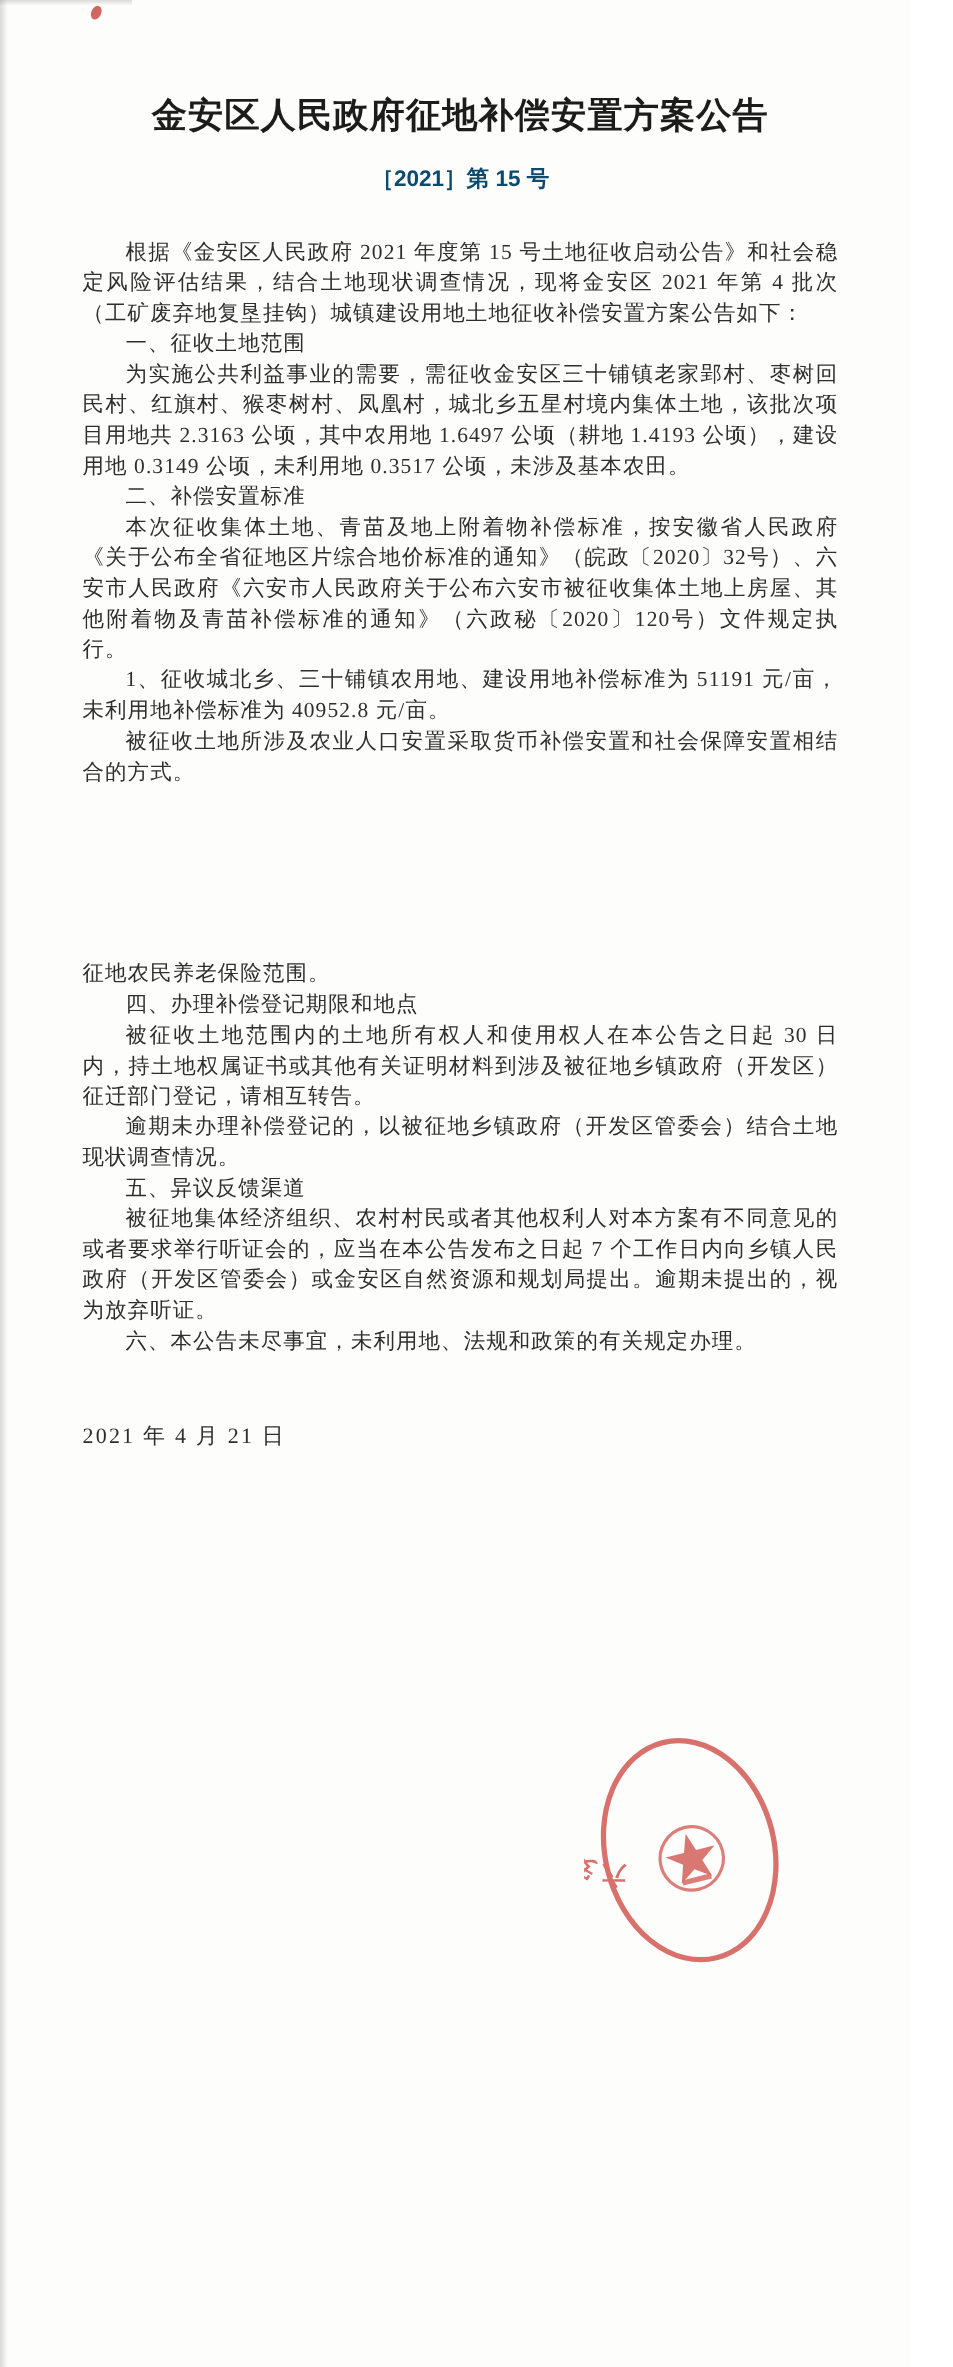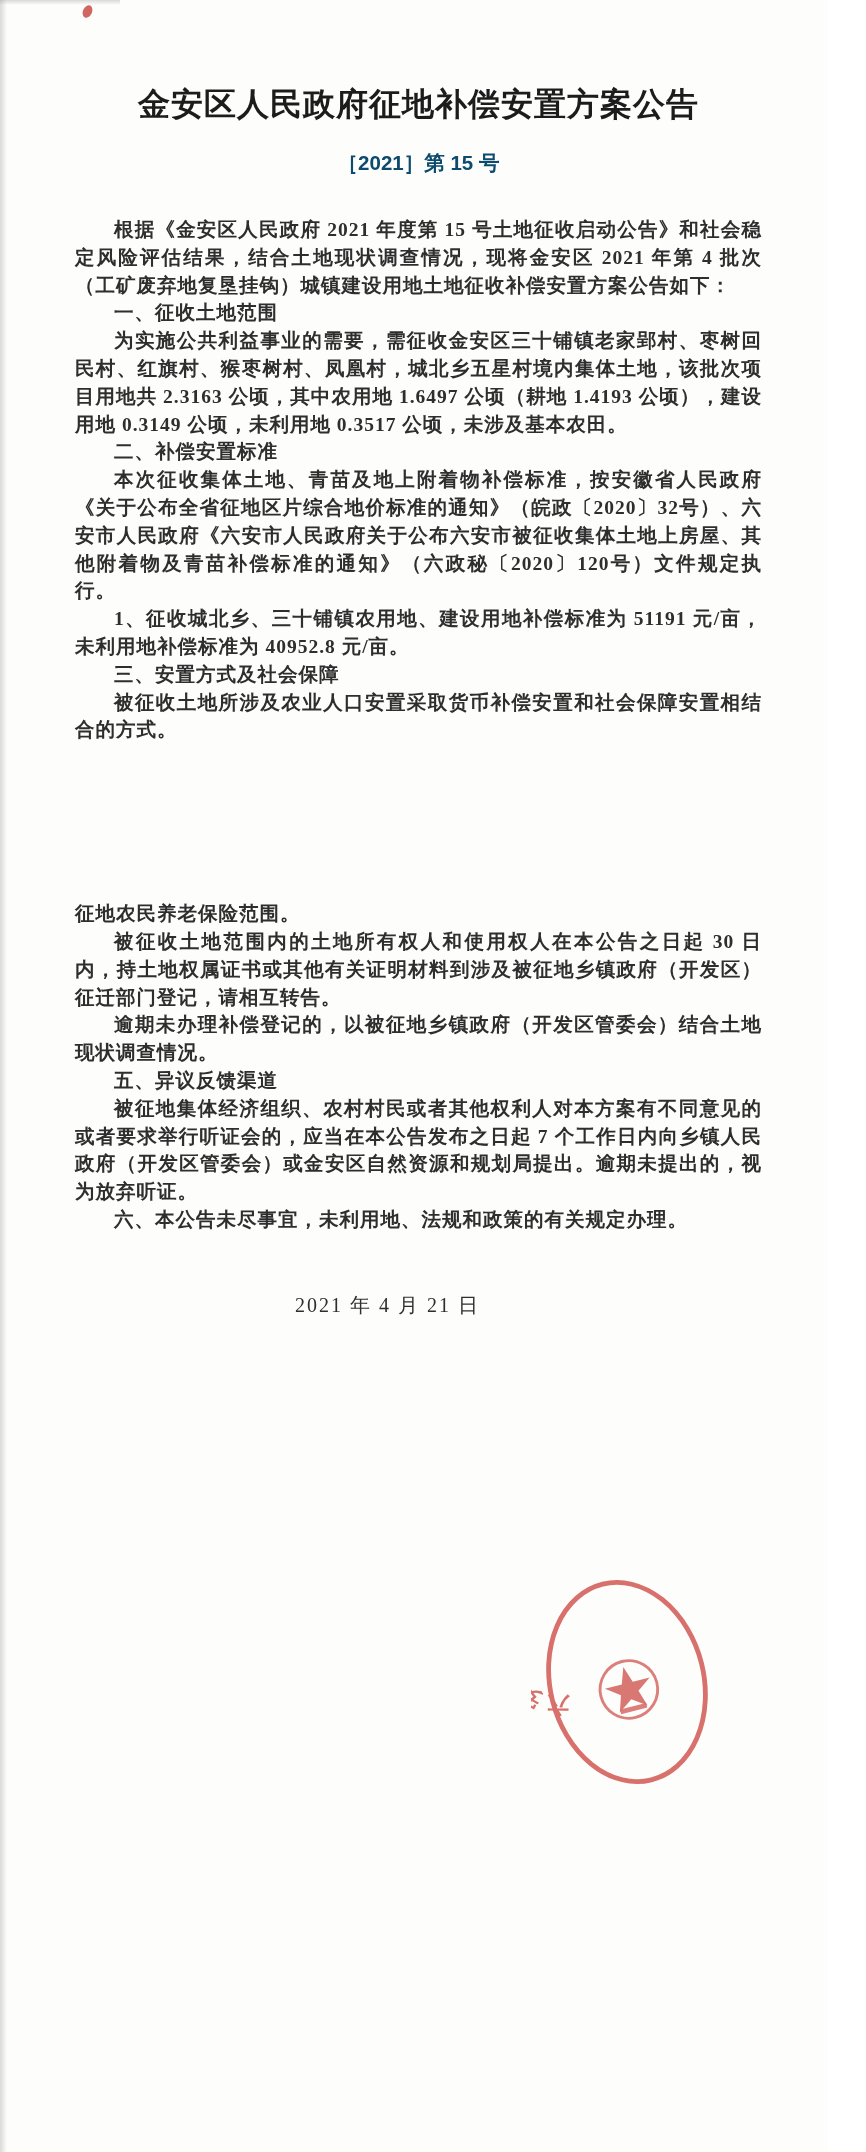--- a/index.html
+++ b/index.html
@@ -50,30 +50,29 @@
     margin: 38px 0 0 75px;
     width: 687px;
   }
   .content p {
     margin: 0;
     font-size: 19.5px;
     line-height: 27.8px;
     letter-spacing: 1px;
     text-align: justify;
     text-justify: inter-ideograph;
-    font-weight: bold;
   }
   .content p.indent { text-indent: 2em; }
   .content p.page-gap { margin-top: 156px; }
   .date-line {
     position: relative;
     z-index: 1;
     margin: 58px 0 0 75px;
     width: 687px;
-    text-align: center;
+    text-align: left;
     padding-right: 0;
     box-sizing: border-box;
   }
   .date-line span {
     display: inline-block;
     margin-right: 62px;
     font-size: 20px;
     letter-spacing: 2px;
     color: #2e2e2e;
   }
@@ -100,23 +99,23 @@
   <div class="doc-title">金安区人民政府征地补偿安置方案公告</div>
   <div class="doc-number">［2021］第 15 号</div>
 
   <div class="content">
     <p class="indent">根据《金安区人民政府 2021 年度第 15 号土地征收启动公告》和社会稳定风险评估结果，结合土地现状调查情况，现将金安区 2021 年第 4 批次（工矿废弃地复垦挂钩）城镇建设用地土地征收补偿安置方案公告如下：</p>
     <p class="indent">一、征收土地范围</p>
     <p class="indent">为实施公共利益事业的需要，需征收金安区三十铺镇老家郢村、枣树回民村、红旗村、猴枣树村、凤凰村，城北乡五星村境内集体土地，该批次项目用地共 2.3163 公顷，其中农用地 1.6497 公顷（耕地 1.4193 公顷），建设用地 0.3149 公顷，未利用地 0.3517 公顷，未涉及基本农田。</p>
     <p class="indent">二、补偿安置标准</p>
     <p class="indent">本次征收集体土地、青苗及地上附着物补偿标准，按安徽省人民政府《关于公布全省征地区片综合地价标准的通知》（皖政〔2020〕32号）、六安市人民政府《六安市人民政府关于公布六安市被征收集体土地上房屋、其他附着物及青苗补偿标准的通知》（六政秘〔2020〕120号）文件规定执行。</p>
     <p class="indent">1、征收城北乡、三十铺镇农用地、建设用地补偿标准为 51191 元/亩，未利用地补偿标准为 40952.8 元/亩。</p>
-    <p class="indent">三、安置方式及社会保障</p>
     <p class="indent">被征收土地所涉及农业人口安置采取货币补偿安置和社会保障安置相结合的方式。</p>
     <p class="page-gap">征地农民养老保险范围。</p>
+    <p class="indent">四、办理补偿登记期限和地点</p>
     <p class="indent">被征收土地范围内的土地所有权人和使用权人在本公告之日起 30 日内，持土地权属证书或其他有关证明材料到涉及被征地乡镇政府（开发区）征迁部门登记，请相互转告。</p>
     <p class="indent">逾期未办理补偿登记的，以被征地乡镇政府（开发区管委会）结合土地现状调查情况。</p>
     <p class="indent">五、异议反馈渠道</p>
     <p class="indent">被征地集体经济组织、农村村民或者其他权利人对本方案有不同意见的或者要求举行听证会的，应当在本公告发布之日起 7 个工作日内向乡镇人民政府（开发区管委会）或金安区自然资源和规划局提出。逾期未提出的，视为放弃听证。</p>
     <p class="indent">六、本公告未尽事宜，未利用地、法规和政策的有关规定办理。</p>
   </div>
 
   <div class="date-line">
     <span>2021 年 4 月 21 日</span>
   </div>

